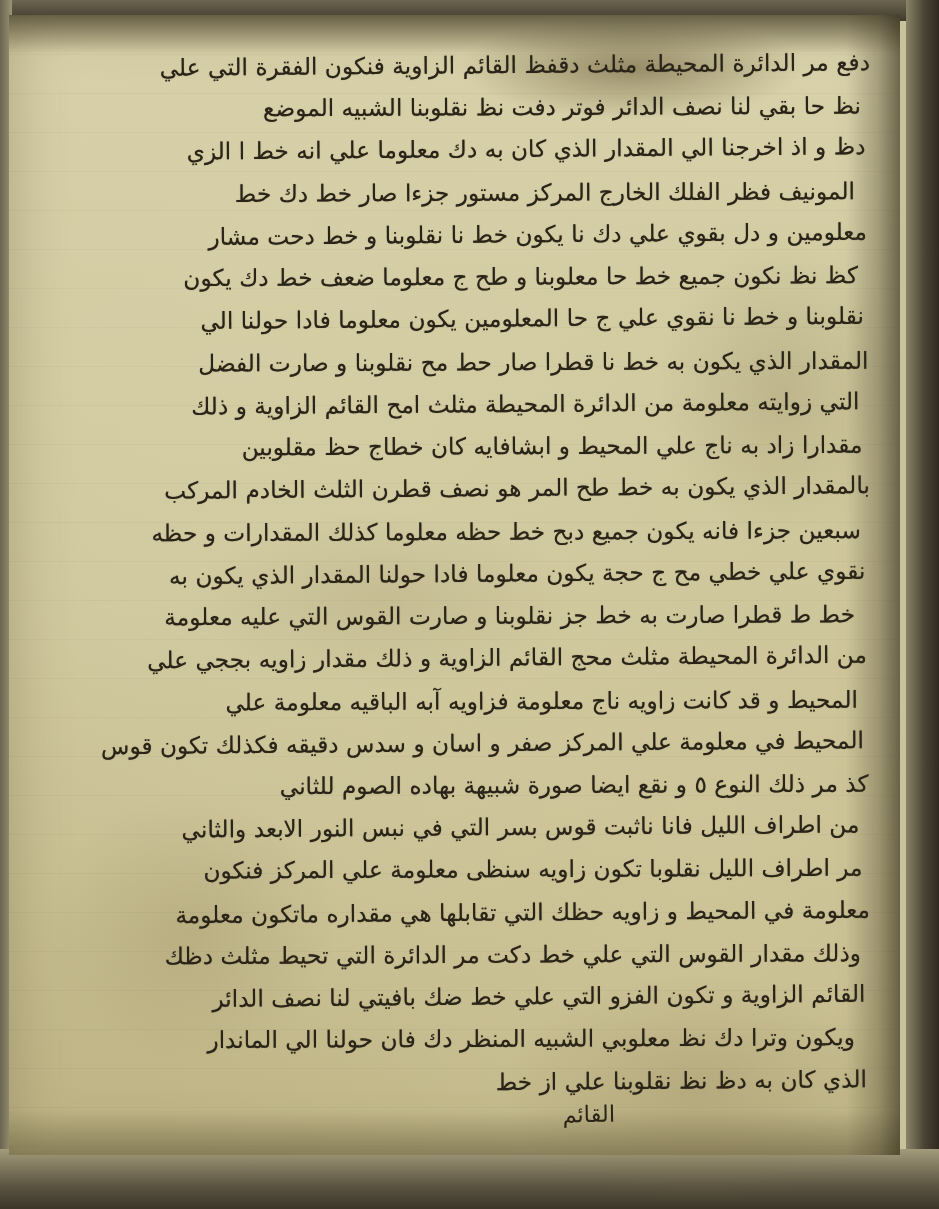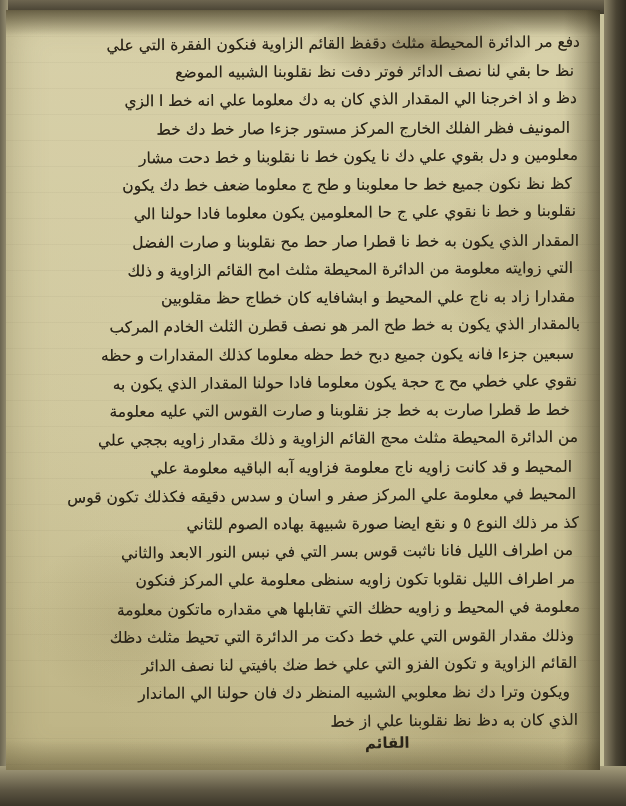--- a/index.html
+++ b/index.html
@@ -126,21 +126,20 @@
 
   
   .catchword {
     position: absolute;
     bottom: 18px;
     right: 190px;
     direction: rtl;
     color: #2a2418;
     font-size: 15px;
     transform: rotate(-1deg);
-    font-weight: bold;
   }
 
   
   .bleed {
     position: absolute;
     inset: 0;
     opacity: 0.07;
     background:
       repeating-linear-gradient(to bottom, rgba(60,50,30,0.6) 0px, rgba(60,50,30,0.6) 1px, rgba(0,0,0,0) 1px, rgba(0,0,0,0) 26px);
     pointer-events: none;

